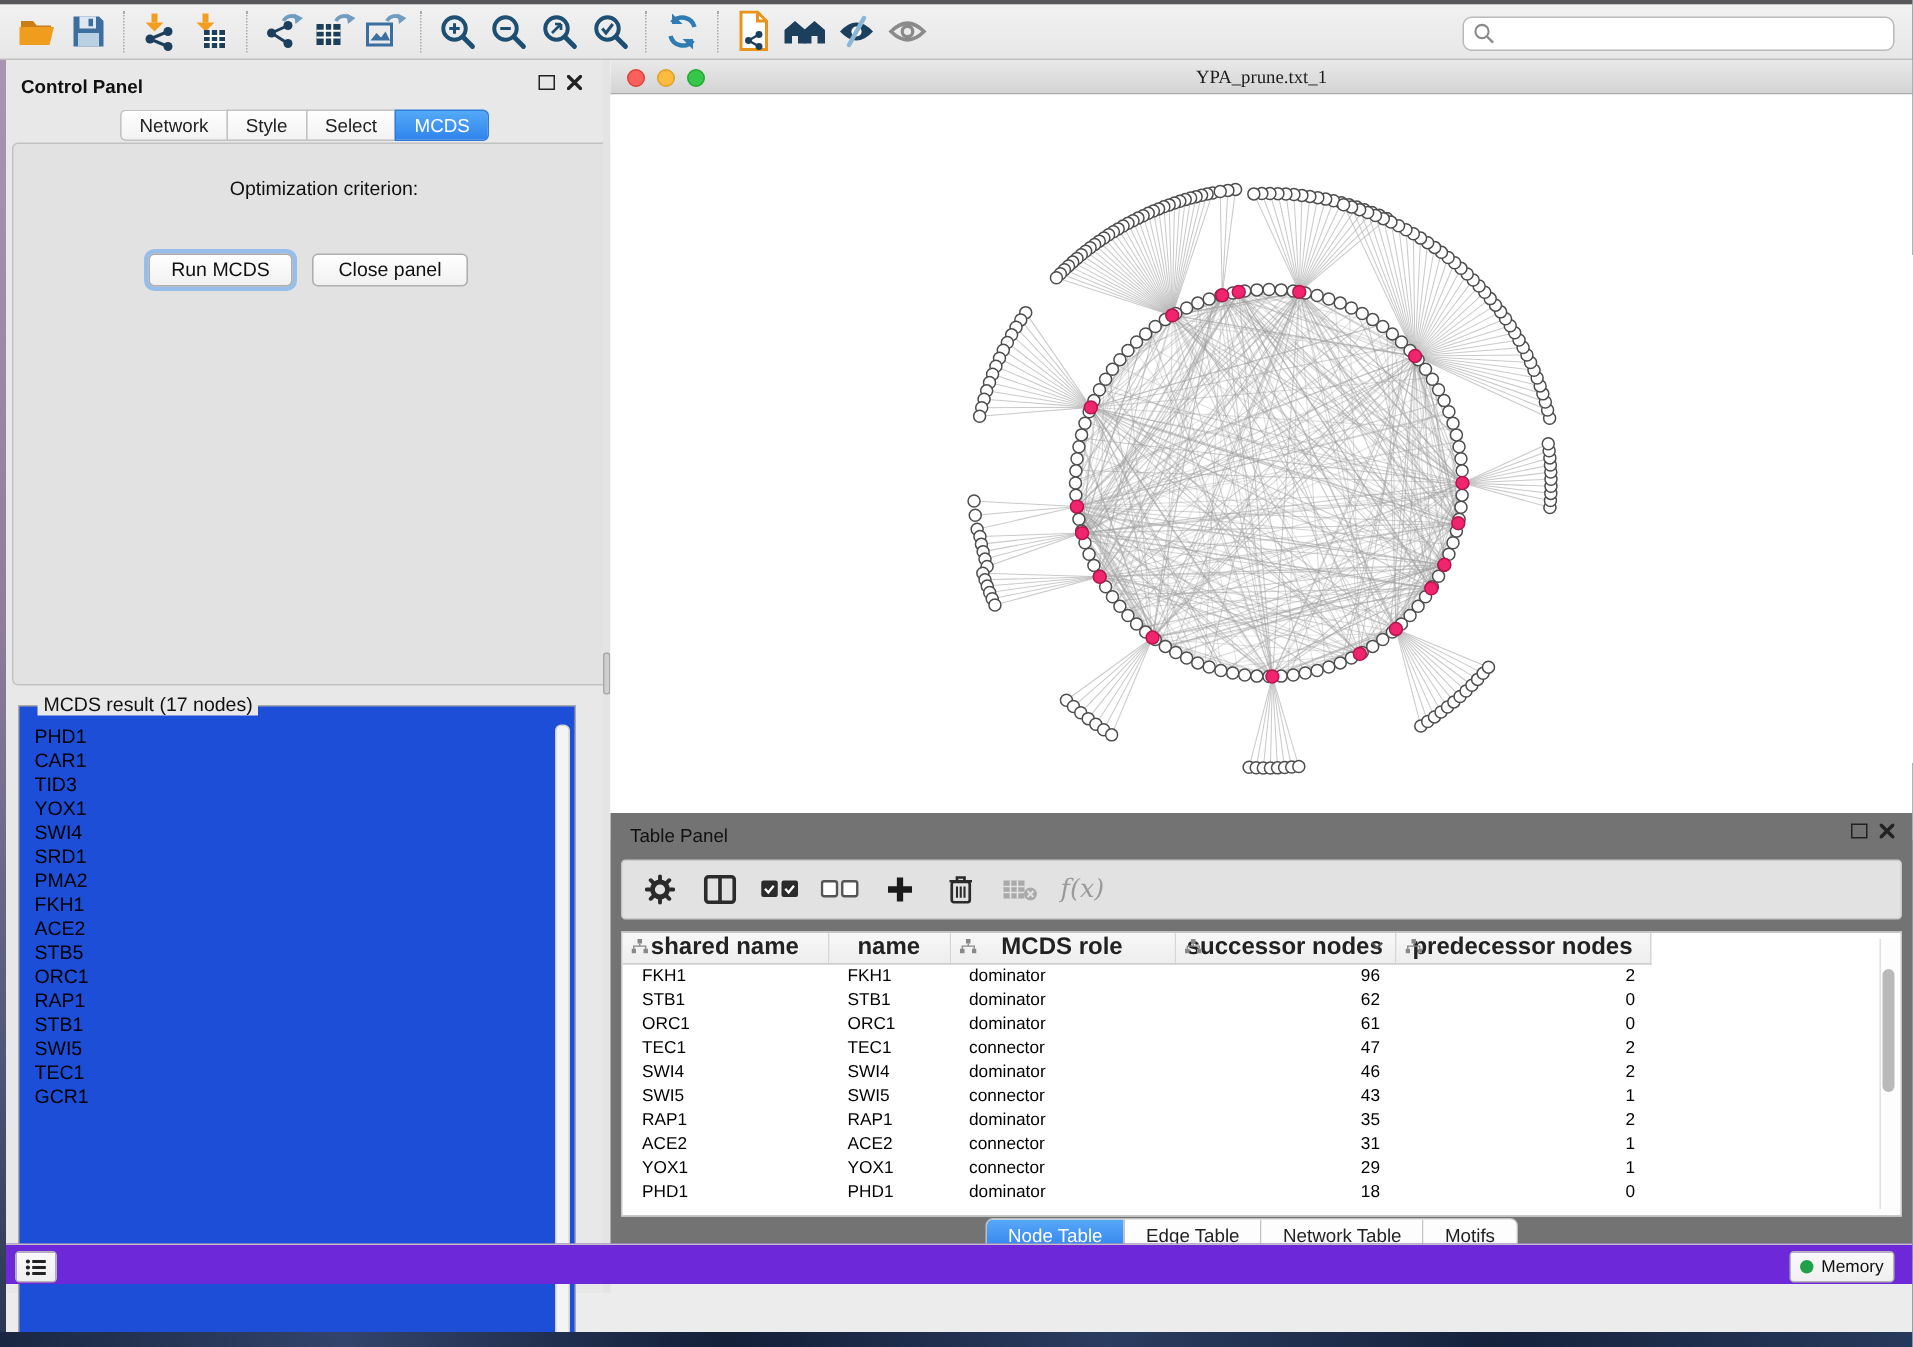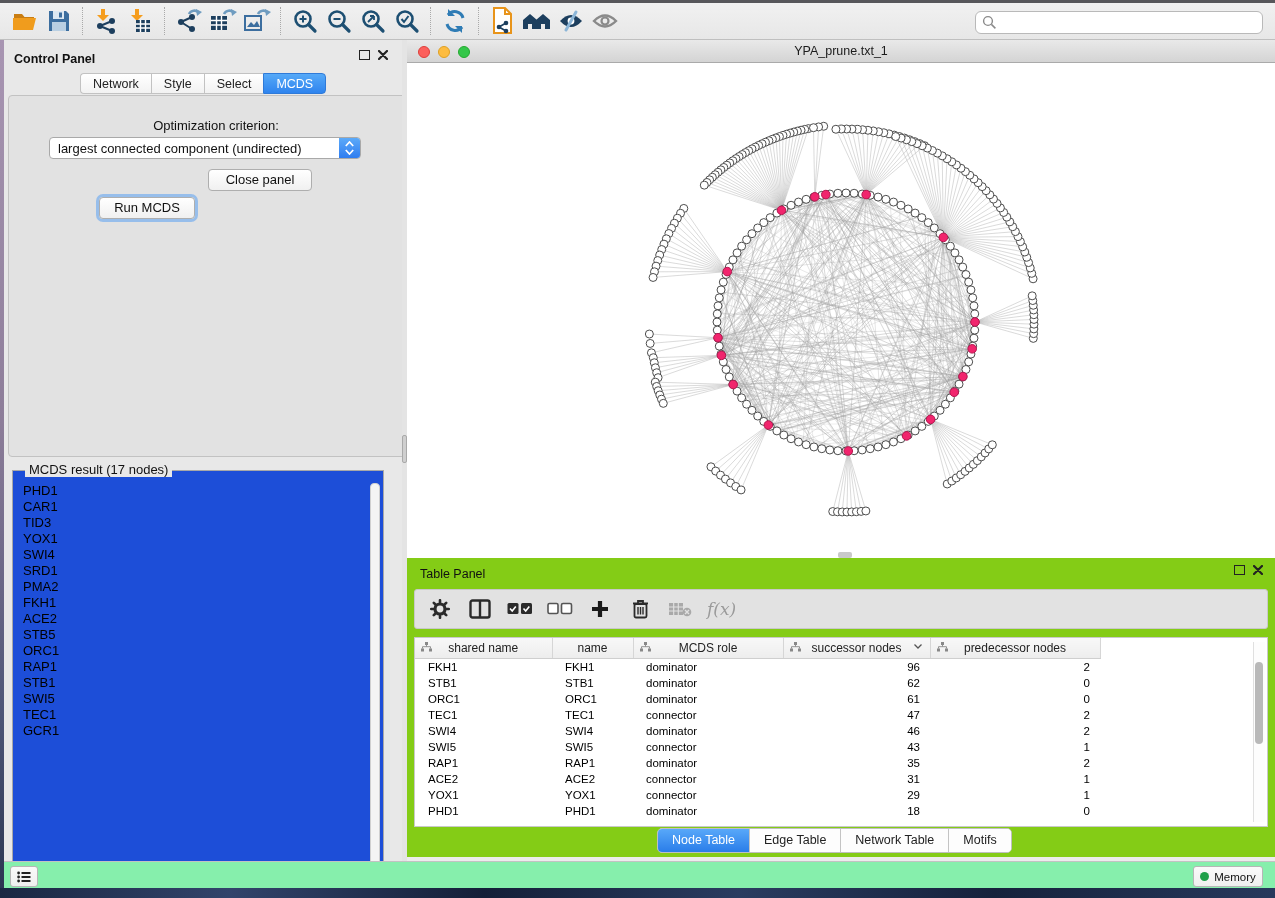--- a/index.html
+++ b/index.html
@@ -35,67 +35,67 @@
     border:1px solid #c2c2c2;border-radius:4px;box-sizing:border-box;}
   .optlabel{position:absolute;left:0;top:22px;width:100%;text-align:center;font-size:13px;color:#111;}
   .dropdown{position:absolute;left:40px;top:41px;width:312px;height:22px;background:#fff;border:1px solid #a9a9a9;
     border-radius:4px;box-sizing:border-box;display:flex;align-items:center;}
   .dropdown .val{flex:1;font-size:13px;color:#111;padding-left:8px;white-space:nowrap;overflow:hidden;}
   .stepper{width:21px;height:100%;background:linear-gradient(#5caaf9,#2f7df0);border-radius:0 3px 3px 0;
     display:flex;flex-direction:column;align-items:center;justify-content:center;gap:2px;}
   .stepper svg{display:block;}
   .btn{position:absolute;height:22px;background:linear-gradient(#ffffff,#f0f0f0);border:1px solid #aeaeae;
     border-radius:4px;font-size:13px;color:#111;text-align:center;line-height:20px;box-sizing:border-box;}
-  .btn.focusring{box-shadow:0 0 0 3px rgba(110,170,240,.65);margin-top:28px;}
+  .btn.focusring{box-shadow:0 0 0 3px rgba(110,170,240,.65);}
   .groupbox{position:absolute;left:8px;top:430px;width:372px;height:428px;background:#1d4ed8;
     border:1px solid #a8a8a8;box-sizing:border-box;}
   .legend{position:absolute;left:12px;top:-9px;background:#e8e8e8;padding:0 4px;font-size:13px;color:#111;}
   .mcds-list{position:absolute;left:2px;top:12px;right:14px;bottom:3px;overflow:hidden;font-size:13px;color:#000;}
   .mcds-item{height:16px;line-height:16px;padding-left:8px;}
   .list-scroll{position:absolute;right:3px;top:12px;bottom:4px;width:8px;background:#f4f4f4;
     border:1px solid #d0d0d0;border-radius:4px;}
   
   .vsplit{left:402px;top:40px;width:5px;height:822px;background:#e4e4e4;}
   .vgrip{position:absolute;left:0;top:395px;width:5px;height:28px;background:#cfcfcf;border:1px solid #a9a9a9;
     border-radius:2px;box-sizing:border-box;}
   
   .netwin{left:407px;top:40px;width:868px;height:520px;background:#fff;}
   .nettitle{position:absolute;left:0;top:0;width:100%;height:23px;background:linear-gradient(#e9e9e9,#d4d4d4);
     border-bottom:1px solid #aaa;box-sizing:border-box;}
   .lights{position:absolute;left:11px;top:6px;display:flex;gap:8px;}
   .light{width:12px;height:12px;border-radius:50%;}
-  .net-name{position:absolute;width:100%;text-align:center;top:4px;font-size:12.5px;color:#1c1c1c;}
+  .net-name{position:absolute;width:100%;text-align:center;top:4px;font-size:12.5px;color:#1c1c1c;font-family:Liberation Serif, serif;}
   .netcanvas{position:absolute;left:0;top:23px;width:868px;height:497px;background:#fff;}
   .hgrip{position:absolute;left:431px;top:512px;width:14px;height:6px;background:#c9c9c9;border-radius:2px;}
   
-  .tpanel{left:407px;top:558px;width:868px;height:299px;background:#84cc16;}
+  .tpanel{left:407px;top:542px;width:868px;height:299px;background:#737373;}
   .tp-toolbar{position:absolute;left:7px;top:31px;width:854px;height:40px;background:#e2e2e2;
     border:1px solid #c9c9c9;border-radius:3px;box-sizing:border-box;display:flex;align-items:center;padding-left:12px;gap:14px;}
   .ticon{display:flex;align-items:center;justify-content:center;width:26px;height:26px;}
   .fx{font-family:"DejaVu Serif",serif;font-style:italic;font-size:17px;color:#9a9a9a;}
   .tbl-wrap{position:absolute;left:7px;top:79px;width:854px;height:190px;background:#fff;
     border:1px solid #c9c9c9;box-sizing:border-box;overflow:hidden;}
   table.nodetable{border-collapse:collapse;table-layout:fixed;width:832px;font-size:11.5px;color:#000;}
   .nodetable th{height:18px;background:linear-gradient(#f8f8f8,#ededed);border-right:1px solid #d6d6d6;
-    border-bottom:1px solid #cfcfcf;font-weight:normal;color:#222;position:relative;font-size:12px;}
+    border-bottom:1px solid #cfcfcf;font-weight:bold;color:#222;position:relative;font-size:16px;}
   .nodetable th.nohdr{background:#fff;border-right:none;border-bottom:none;}
   .nodetable td{height:16px;padding:0 0 0 13px;white-space:nowrap;overflow:hidden;}
   .nodetable td.num{text-align:right;padding:0 10px 0 0;}
   .hdr-tree{position:absolute;left:6px;top:4px;}
   .hdr-sort{position:absolute;right:8px;top:6px;}
   .tbl-scroll{position:absolute;right:2px;top:4px;width:11px;height:180px;background:#fdfdfd;
     border-left:1px solid #e0e0e0;}
   .tbl-thumb{position:absolute;left:1px;top:20px;width:8px;height:82px;background:#b9b9b9;border-radius:4px;}
   .seg-tabs{position:absolute;left:250px;top:270px;display:flex;height:23px;border:1px solid #bfbfbf;
     border-radius:5px;overflow:hidden;background:#fff;}
   .seg{line-height:23px;font-size:12.5px;color:#222;padding:0 14px;border-right:1px solid #c4c4c4;background:#fdfdfd;}
   .seg:last-child{border-right:none;}
   .seg.active{background:linear-gradient(#58a8f9,#2a7de9);color:#fff;}
   
-  .statusbar{left:0;top:861px;width:1275px;height:27px;background:#86efac;border-top:1px solid #c2c2c2;box-sizing:border-box;}
+  .statusbar{left:0;top:829px;width:1275px;height:27px;background:#6d28d9;border-top:1px solid #c2c2c2;box-sizing:border-box;}
   .sbtn{position:absolute;top:4px;height:21px;background:linear-gradient(#fafafa,#efefef);
     border:1px solid #b6b6b6;border-radius:3px;box-sizing:border-box;display:flex;align-items:center;justify-content:center;}
   .memdot{width:9px;height:9px;border-radius:50%;background:#1fa04a;margin-right:5px;}
   .memlabel{font-size:11.5px;color:#111;}
 </style>
 </head>
 <body>
 
 <div class="screen">
 
@@ -252,31 +252,20 @@
 
     <div class="tabs-row">
       <div class="tab">Network</div>
       <div class="tab">Style</div>
       <div class="tab">Select</div>
       <div class="tab active">MCDS</div>
     </div>
 
     <div class="subpanel">
       <div class="optlabel">Optimization criterion:</div>
-      <div class="dropdown">
-        <span class="val">largest connected component (undirected)</span>
-        <span class="stepper">
-          <svg width="9" height="6" viewBox="0 0 9 6">
-              <path d="M0.8 5L4.5 1l3.7 4" stroke="#fff" stroke-width="1.7" fill="none"></path>
-            </svg>
-          <svg width="9" height="6" viewBox="0 0 9 6">
-              <path d="M0.8 1l3.7 4 3.7-4" stroke="#fff" stroke-width="1.7" fill="none"></path>
-            </svg>
-        </span>
-      </div>
       <div class="btn focusring" style="left:90px;top:73px;width:96px;">Run MCDS</div>
       <div class="btn" style="left:199px;top:73px;width:104px;">Close panel</div>
     </div>
 
     <div class="groupbox">
       <span class="legend">MCDS result (17 nodes)</span>
       <div class="mcds-list">
           <div class="mcds-item">PHD1</div>
           <div class="mcds-item">CAR1</div>
           <div class="mcds-item">TID3</div>

